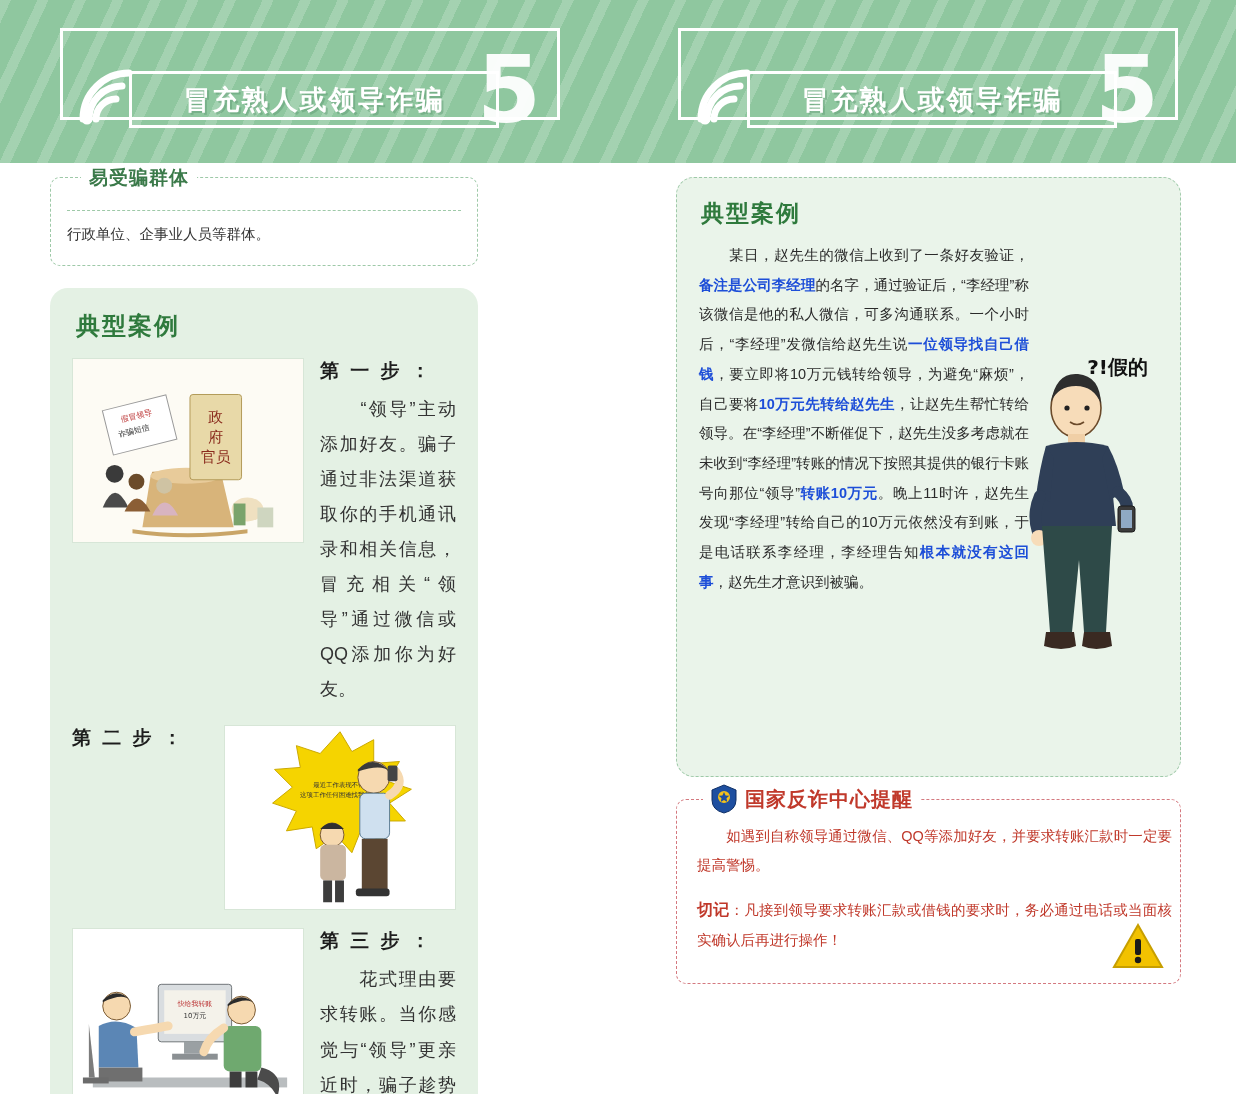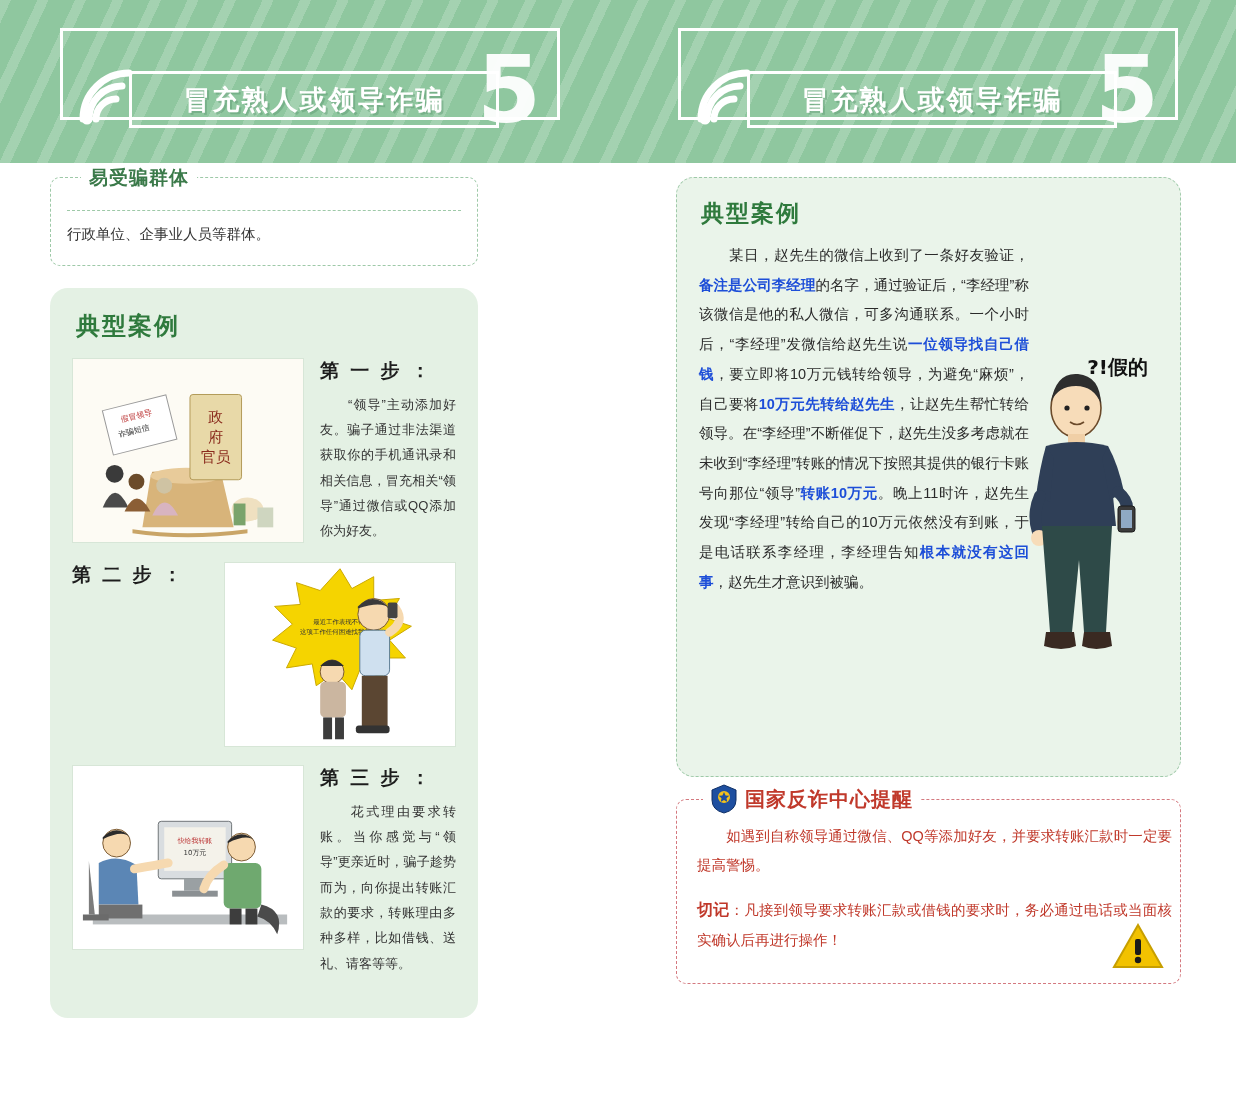--- a/index.html
+++ b/index.html
@@ -96,21 +96,21 @@
   .step-block.rev { flex-direction:row-reverse; }
   .step-img {
     width:232px; height:185px; flex:0 0 232px;
     background:#fff; border:1px solid #d7e6d7; overflow:hidden; position:relative;
   }
   .step-text { flex:1 1 auto; }
   .step-title {
     color:#1d1d1d; font-weight:bold; font-size:19px; letter-spacing:3px;
     margin-bottom:8px;
   }
-  .step-body { color:#333; font-size:13px; line-height:1.95; text-align:justify; }
+  .step-body { color:#333; font-size:18px; line-height:1.95; text-align:justify; }
 
   
   .case-panel {
     background:#eaf4ea;
     border:1px dashed #9ec9a8;
     border-radius:18px;
     padding:18px 22px 24px 22px;
     position:relative;
     min-height:600px;
   }

